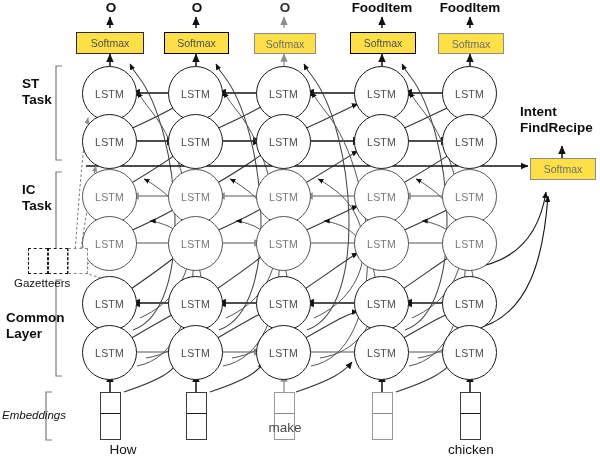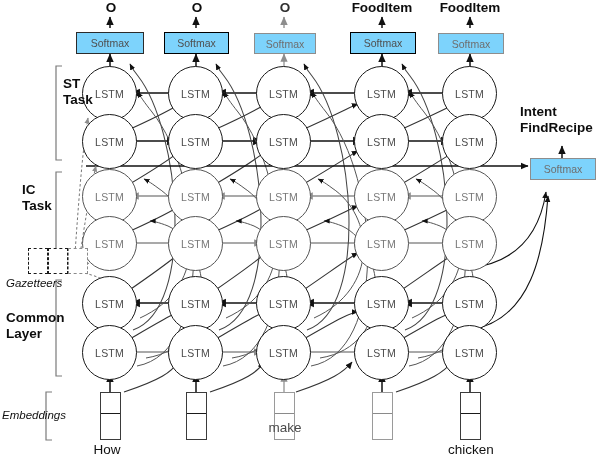--- a/index.html
+++ b/index.html
@@ -30,21 +30,21 @@
     justify-content: center;
     font-size: 10.5px;
     color: #4a4a4a;
     letter-spacing: 0.2px;
     box-sizing: border-box;
   }
   .node.dim { border-color: #555; color: #777; }
   .softmax {
     position: absolute;
     border: 1.6px solid #2b2b2b;
-    background: #7dd3fc;
+    background: #fde047;
     display: flex;
     align-items: center;
     justify-content: center;
     font-size: 10.5px;
     color: #4f4f4f;
     box-sizing: border-box;
   }
   .softmax.light { border-color: #8d8d8d; color: #6e6e6e; }
   .softmax.bold { border-color: #000; }
   .outlabel {
@@ -403,54 +403,54 @@
   <div class="outlabel" style="left:182px;top:0px;width:30px;"><span>O</span></div>
   <div class="outlabel gray" style="left:270px;top:0px;width:30px;"><span>O</span></div>
   <div class="outlabel" style="left:330px;top:0px;width:104px;"><span>FoodItem</span></div>
   <div class="outlabel" style="left:418px;top:0px;width:104px;"><span>FoodItem</span></div>
 
   <div class="intentlabel" style="left:520px;top:104px;">
     <div>Intent</div>
     <div>FindRecipe</div>
   </div>
 
-  <div class="sidelabel" style="left:22px;top:76px;margin-left:41px;">
+  <div class="sidelabel" style="left:22px;top:76px;">
     <div>ST</div>
     <div>Task</div>
   </div>
   <div class="sidelabel" style="left:22px;top:182px;">
     <div>IC</div>
     <div>Task</div>
   </div>
   <div class="sidelabel" style="left:6px;top:310px;">
     <div>Common</div>
     <div>Layer</div>
   </div>
 
   <div class="gaz" style="left:28px;top:248px;width:20px;height:26px;"></div>
   <div class="gaz" style="left:48px;top:248px;width:20px;height:26px;"></div>
   <div class="gaz light" style="left:68px;top:248px;width:20px;height:26px;"></div>
-  <div class="smalllabel" style="left:6px;top:277px;font-style:italic;">Gazetteers</div>
+  <div class="smalllabel" style="left:14px;top:277px;">Gazetteers</div>
 
   <div class="emb" style="left:100px;top:392px;width:21px;height:48px;">
       <div class="split"></div>
     </div>
   <div class="emb" style="left:186px;top:392px;width:21px;height:48px;">
       <div class="split"></div>
     </div>
   <div class="emb light" style="left:274px;top:392px;width:21px;height:48px;">
       <div class="split"></div>
     </div>
   <div class="emb light" style="left:372px;top:392px;width:21px;height:48px;">
       <div class="split"></div>
     </div>
   <div class="emb" style="left:460px;top:392px;width:21px;height:48px;">
       <div class="split"></div>
     </div>
 
   <div class="smalllabel" style="left:2px;top:409px;font-style:italic;">Embeddings</div>
 
-  <div class="word" style="left:76px;top:442px;width:62px;"><span>How</span></div>
+  <div class="word" style="left:92px;top:442px;width:62px;"><span>How</span></div>
   <div class="word" style="left:166px;top:442px;width:62px;margin-top:36px;"><span>to</span></div>
   <div class="word gray" style="left:250px;top:420px;width:70px;text-align:center;"><span>make</span></div>
   <div class="word" style="left:428px;top:442px;width:86px;"><span>chicken</span></div>
 
 </div>
 
 </body></html>

